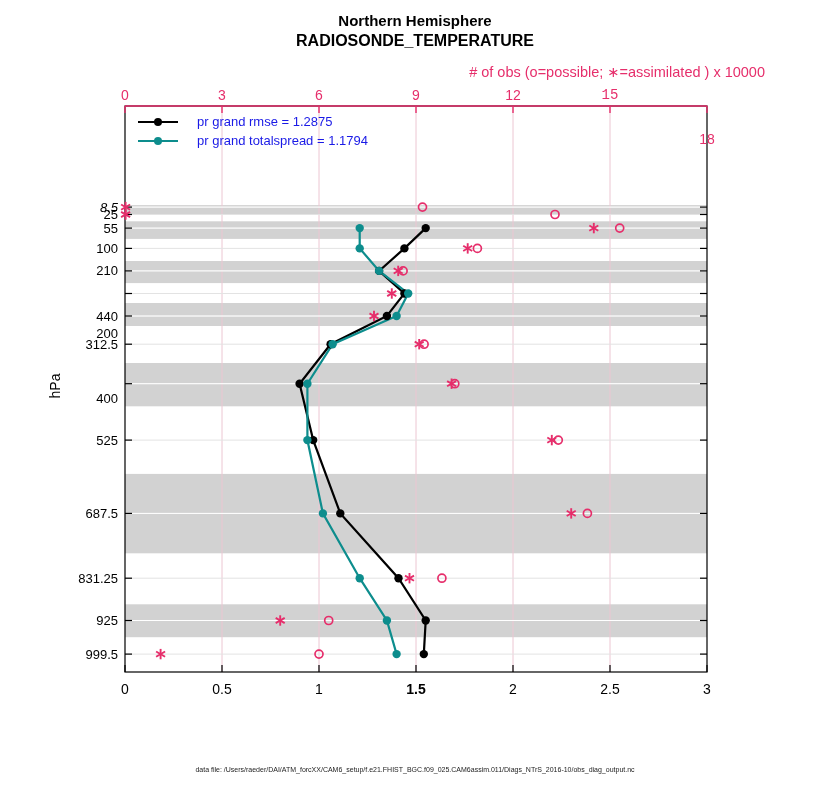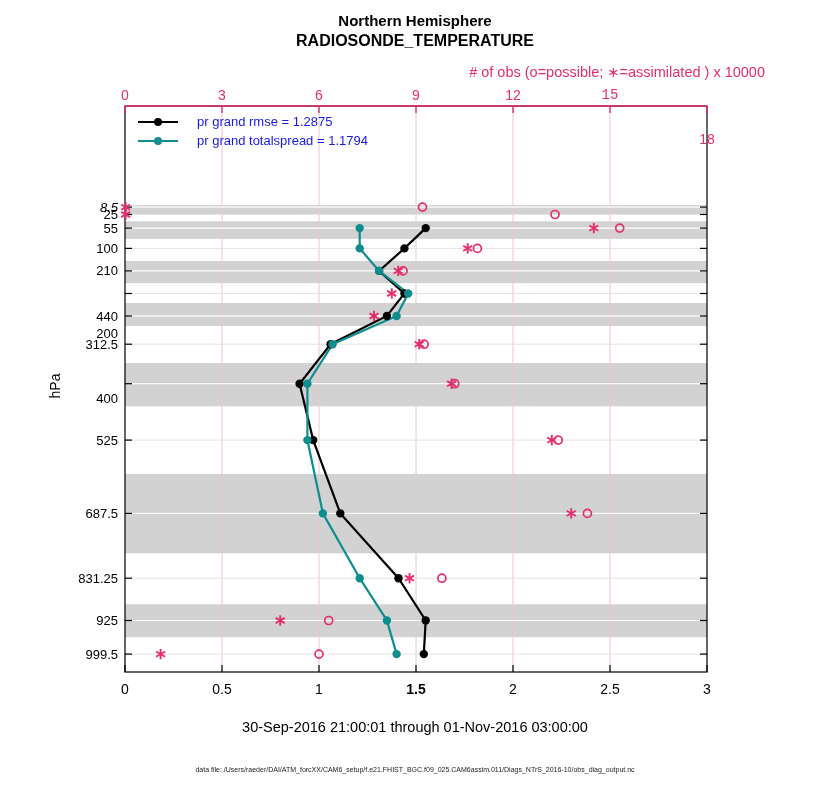--- a/index.html
+++ b/index.html
@@ -233,15 +233,14 @@
       <div class="ytick" style="left: 40px; top: 309.545px;">440</div>
       <div class="ytick" style="left: 40px; top: 337.739px;">312.5</div>
       <div class="ytick" style="left: 40px; top: 392px;">400</div>
       <div class="ytick" style="left: 40px; top: 433.597px;">525</div>
       <div class="ytick" style="left: 40px; top: 506.901px;">687.5</div>
       <div class="ytick" style="left: 40px; top: 571.747px;">831.25</div>
       <div class="ytick" style="left: 40px; top: 614.038px;">925</div>
       <div class="ytick" style="left: 40px; top: 647.644px;">999.5</div>
     </div>
 
-  <div class="abs subtitle">30-Sep-2016 21:00:01 through 01-Nov-2016 03:00:00</div>
   <div class="abs footer">data file: /Users/raeder/DAI/ATM_forcXX/CAM6_setup/f.e21.FHIST_BGC.f09_025.CAM6assim.011/Diags_NTrS_2016-10/obs_diag_output.nc</div>
 </div>
 
 </body></html>

